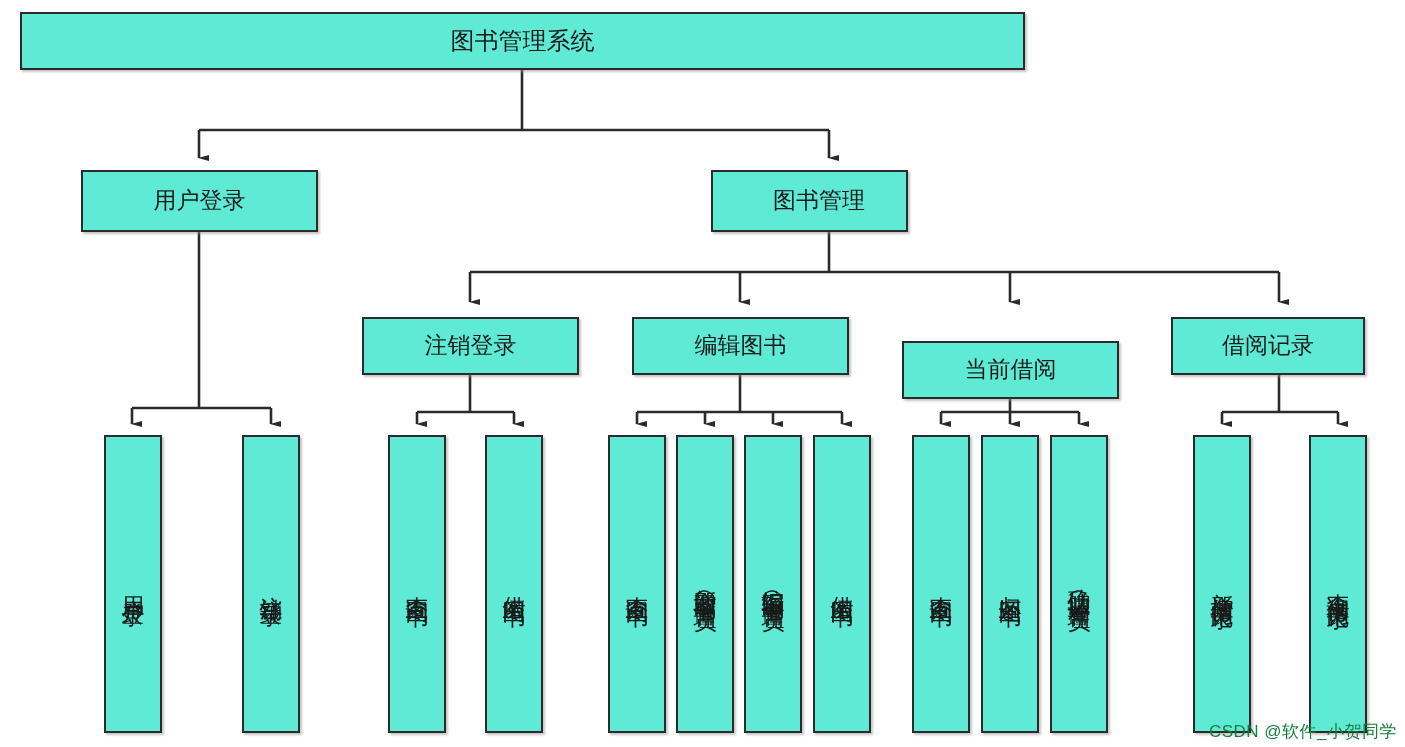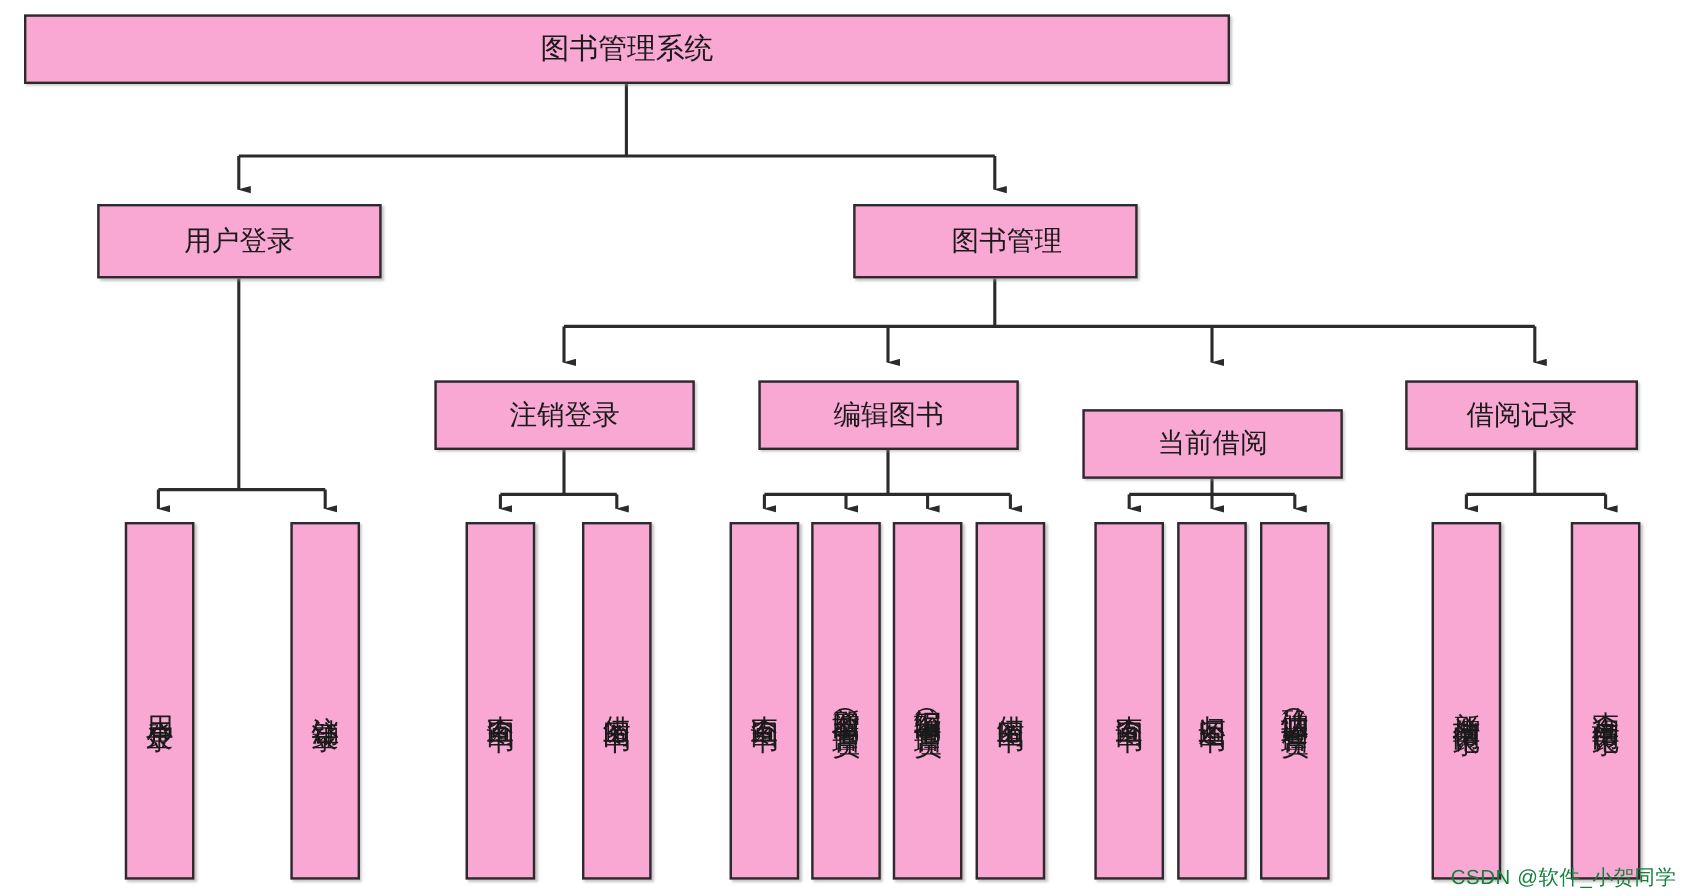--- a/index.html
+++ b/index.html
@@ -20,21 +20,21 @@
   #wires {
     position: absolute;
     left: 0;
     top: 0;
     width: 1405px;
     height: 747px;
   }
   .node {
     position: absolute;
     box-sizing: border-box;
-    background: #f9a8d4;
+    background: #5eead4;
     border: 2.5px solid #2b2b2b;
     box-shadow: 2px 2px 2px rgba(150,150,150,0.55);
     display: flex;
     align-items: center;
     justify-content: center;
     color: #1a1a1a;
     z-index: 2;
   }
   .node .label {
     display: block;
@@ -119,21 +119,21 @@
     </g>
   </svg>
 
   <div class="node horizontal root" style="left:20px; top:12px; width:1005px; height:58px;">
     <span class="label">图书管理系统</span>
   </div>
 
   <div class="node horizontal" style="left:81px; top:170px; width:237px; height:62px;">
     <span class="label">用户登录</span>
   </div>
-  <div class="node horizontal" style="left:711px; top:170px; width:237px; height:62px;padding-left:19px;">
+  <div class="node horizontal" style="left:711px; top:170px; width:197px; height:62px;padding-left:19px;">
     <span class="label">图书管理</span>
   </div>
 
   <div class="node horizontal" style="left:362px; top:317px; width:217px; height:58px;">
     <span class="label">注销登录</span>
   </div>
   <div class="node horizontal" style="left:632px; top:317px; width:217px; height:58px;">
     <span class="label">编辑图书</span>
   </div>
   <div class="node horizontal" style="left:902px; top:317px; width:217px; height:58px;margin-top:24px;">

